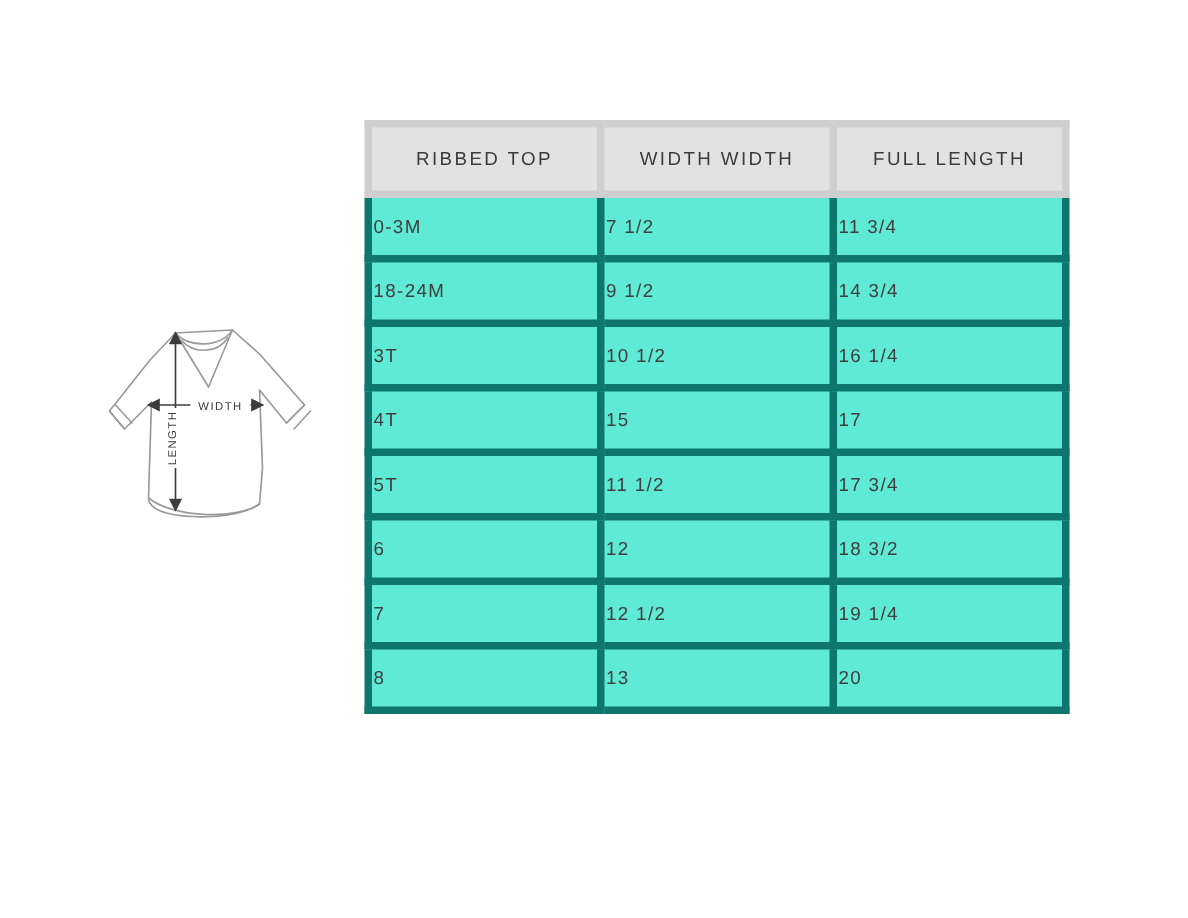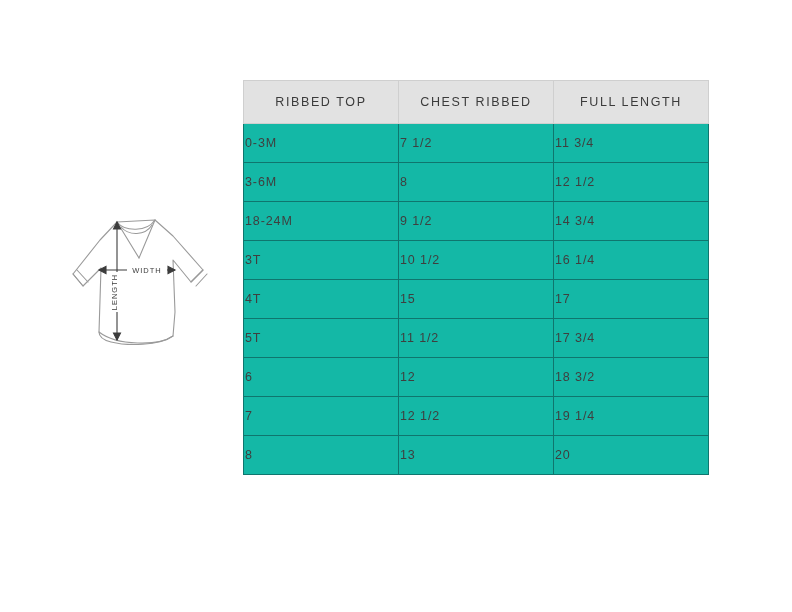--- a/index.html
+++ b/index.html
@@ -41,38 +41,38 @@
     top: 80px;
     width: 465px;
   }
   table.size-chart {
     border-collapse: collapse;
     width: 465px;
     table-layout: fixed;
   }
   table.size-chart th,
   table.size-chart td {
-    border: 1px solid #0f766e;
+    border: 5px solid #0f766e;
     vertical-align: middle;
     font-weight: normal;
   }
   table.size-chart thead th {
     background: #e2e2e2;
     height: 40px;
     font-size: 12.5px;
     letter-spacing: 1.6px;
     color: #3b3b3b;
     border-color: #cfcfcf;
   }
   table.size-chart tbody td {
     height: 36px;
     font-size: 12.5px;
     letter-spacing: 0.9px;
     color: #3f3f3f;
-    background: #14b8a6;
+    background: #5eead4;
   }
   table.size-chart col.c1 { width: 155px; }
   table.size-chart col.c2 { width: 155px; }
   table.size-chart col.c3 { width: 155px; }
 </style>
 </head>
 <body>
 
 <div class="page">
 
@@ -118,34 +118,29 @@
   <div class="chart-wrap">
     <table class="size-chart">
       <colgroup>
         <col class="c1">
           <col class="c2">
           <col class="c3">
       </colgroup>
       <thead>
         <tr>
           <th>RIBBED TOP</th>
-          <th>CHEST RIBBED</th>
+          <th>WIDTH WIDTH</th>
           <th>FULL LENGTH</th>
         </tr>
       </thead>
       <tbody>
         <tr>
           <td>0-3M</td>
           <td>7 1/2</td>
           <td>11 3/4</td>
-        </tr>
-        <tr>
-          <td>3-6M</td>
-          <td>8</td>
-          <td>12 1/2</td>
         </tr>
         <tr>
           <td>18-24M</td>
           <td>9 1/2</td>
           <td>14 3/4</td>
         </tr>
         <tr>
           <td>3T</td>
           <td>10 1/2</td>
           <td>16 1/4</td>

